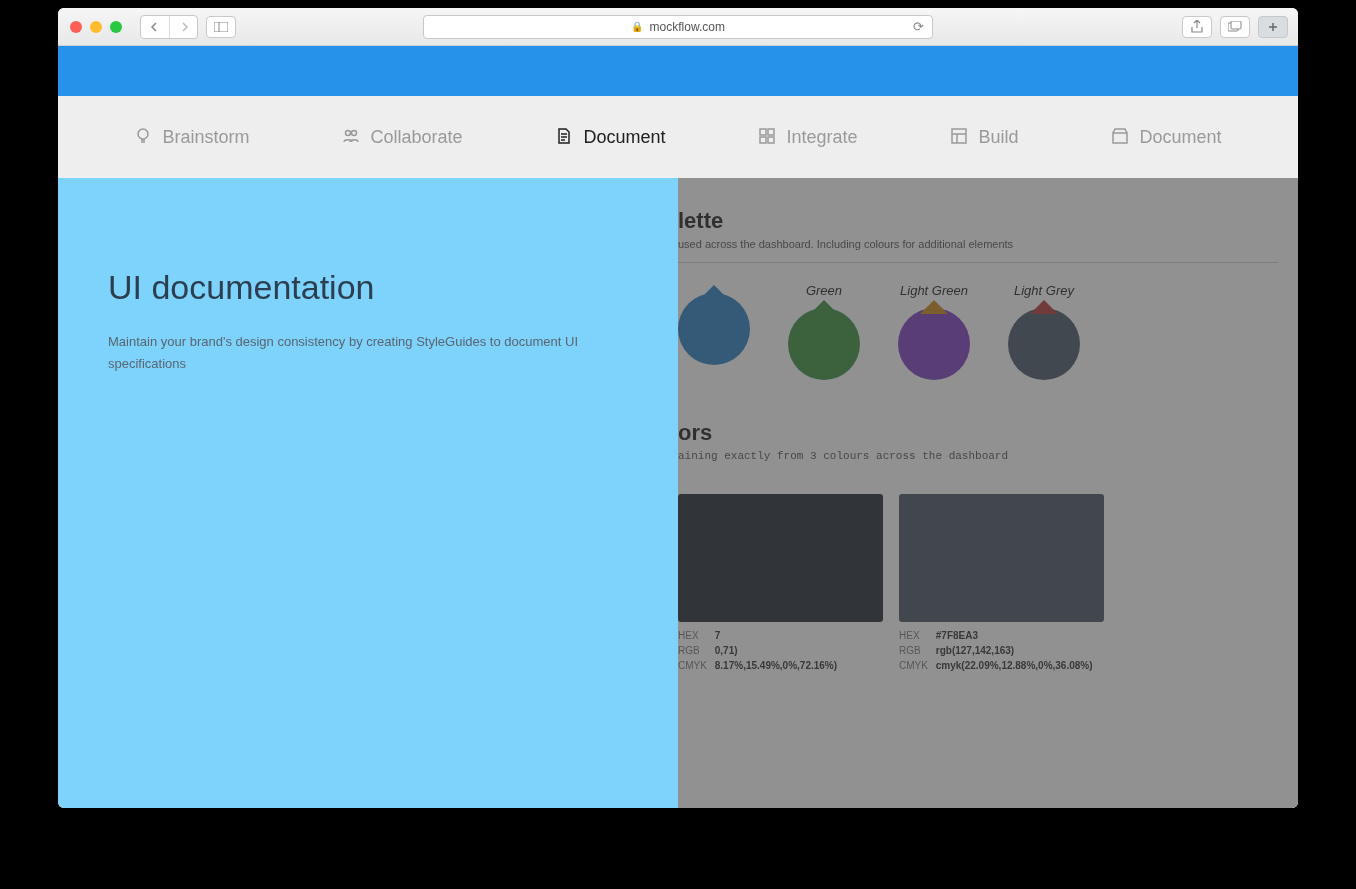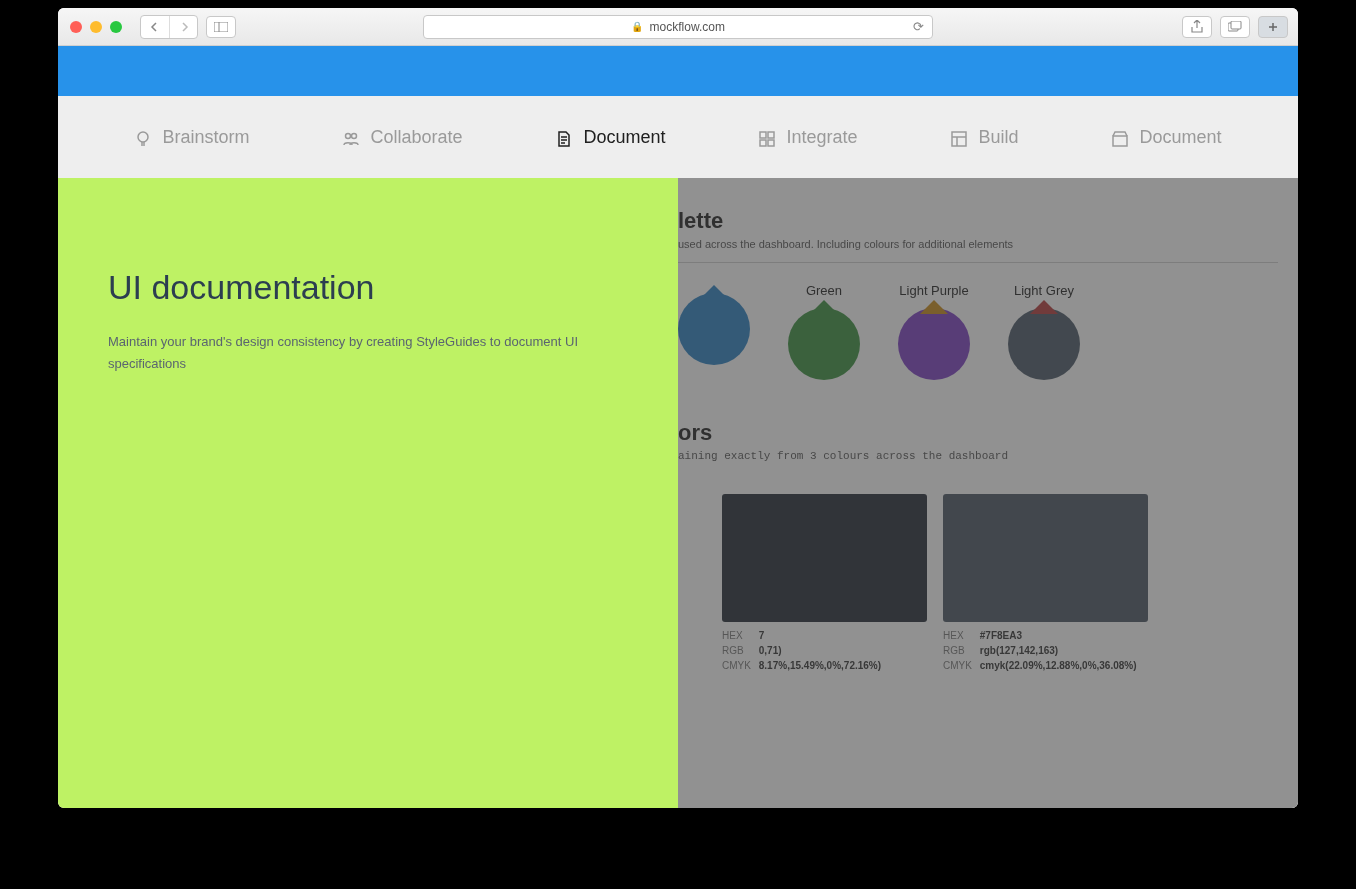--- a/index.html
+++ b/index.html
@@ -106,38 +106,38 @@
 .tabs-row {
   height: 82px;
   background: #eeeeee;
   display: flex;
   align-items: center;
   justify-content: space-around;
   padding: 0 30px;
 }
 .tab-item {
   display: flex;
-  align-items: flex-end;
+  align-items: flex-start;
   gap: 10px;
   color: #9a9a9a;
   font-size: 18px;
   cursor: pointer;
 }
 .tab-item.active { color: #202020; }
 .tab-icon { width: 18px; height: 18px; display: flex; align-items: center; justify-content: center; }
 .tab-icon svg { stroke: currentColor; fill: none; stroke-width: 1.5; }
 
 .content-area {
   display: flex;
   height: calc(100% - 38px - 50px - 82px);
 }
 .left-pane {
   width: 50%;
   padding: 90px 50px 40px 50px;
-  background: #bef264;
+  background: #7dd3fc;
 }
 .left-pane h1 {
   font-size: 34px;
   font-weight: 400;
   color: #2c3e50;
   margin-bottom: 24px;
 }
 .left-pane p {
   font-size: 13px;
   color: #5a6570;
@@ -177,21 +177,21 @@
   border-bottom: 1px solid #ccc;
   padding-bottom: 12px;
 }
 .drops-row {
   display: flex;
   gap: 38px;
   margin-bottom: 40px;
   margin-left: 50px;
 }
 .drop-col { text-align: center; }
-.drop-label { font-size: 13px; color: #222; margin-bottom: 10px; font-weight: 500; }
+.drop-label { font-size: 13px; color: #222; margin-bottom: 10px; font-weight: 500; font-style: italic; }
 .drop {
   width: 72px; height: 72px;
   border-radius: 50% 50% 50% 50%;
   position: relative;
   transform: rotate(0deg);
 }
 .drop::before {
   content: "";
   position: absolute;
   top: -8px; left: 50%;
@@ -201,21 +201,20 @@
 }
 
 .sp-section2 {
   margin-top: 20px;
 }
 .colors-row {
   display: flex;
   gap: 16px;
   margin-top: 16px;
   margin-left: 50px;
-  padding-left: 44px;
 }
 .color-card { width: 205px; }
 .swatch { height: 128px; border-radius: 3px; margin-bottom: 8px; }
 .meta-line { font-size: 10px; color: #333; margin-bottom: 4px; }
 .meta-line .lbl { color: #777; display: inline-block; width: 34px; }
 .meta-line .val { font-weight: 700; }
 </style>
 <style>.drops-row .drop-col:nth-child(1) .drop::before{border-bottom:14px solid #2a7fbf;}</style><style>.drops-row .drop-col:nth-child(2) .drop::before{border-bottom:14px solid #3a8f3f;}</style><style>.drops-row .drop-col:nth-child(3) .drop::before{border-bottom:14px solid #c58a1a;}</style><style>.drops-row .drop-col:nth-child(4) .drop::before{border-bottom:14px solid #b23a3a;}</style><style>.drops-row .drop-col:nth-child(5) .drop::before{border-bottom:14px solid #7a3fbf;}</style><style>.drops-row .drop-col:nth-child(6) .drop::before{border-bottom:14px solid #4a5866;}</style></head>
 <body>
 
@@ -349,21 +348,21 @@
         <div class="drops-row" id="drops-row">
             <div class="drop-col">
               <div class="drop-label"></div>
               <div class="drop" style="background: rgb(42, 127, 191);"></div>
             </div>
             <div class="drop-col">
               <div class="drop-label">Green</div>
               <div class="drop" style="background: rgb(58, 143, 63);"></div>
             </div>
             <div class="drop-col">
-              <div class="drop-label">Light Purple</div>
+              <div class="drop-label">Light Green</div>
               <div class="drop" style="background: rgb(122, 63, 191);"></div>
             </div>
             <div class="drop-col">
               <div class="drop-label">Light Grey</div>
               <div class="drop" style="background: rgb(74, 88, 102);"></div>
             </div>
           </div>
 
         <div class="sp-section2" style="margin-left:50px;">
           <div class="sp-section-title">ors</div>

